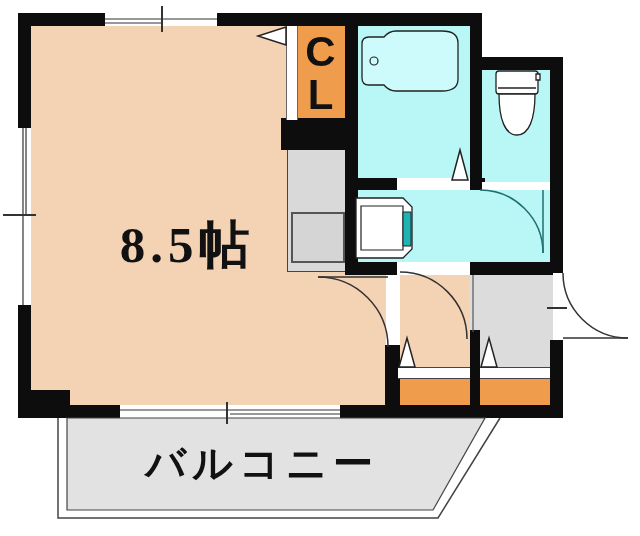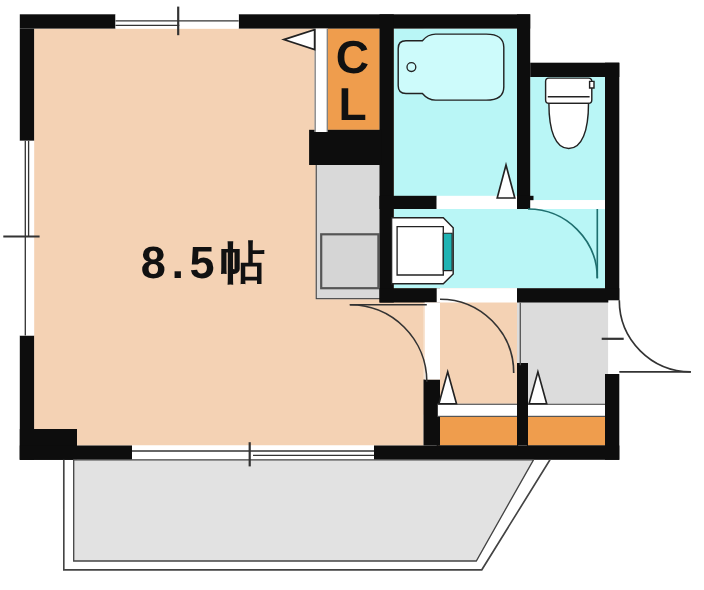--- a/index.html
+++ b/index.html
@@ -110,20 +110,21 @@
       <path d="M499,94 C499,119 505,135 517,135 C529,135 535,119 535,94 Z"></path>
     </g>
 
     <g>
       <polygon points="356,198 403,198 412,207 412,249 403,258 356,258" fill="#ffffff" stroke="#222" stroke-width="1.3"></polygon>
       <rect x="361" y="206" width="42" height="44" fill="#ffffff" stroke="#222" stroke-width="1.2"></rect>
       <rect x="403" y="212" width="8" height="34" style="fill:var(--teal-accent,#1fb3b3)" stroke="#222" stroke-width="1"></rect>
     </g>
   </svg>
 
-  <div class="lbl" style="left:82px;top:216px;width:210px;font-size:41px;letter-spacing:5px;">8.5帖</div>
+  <div class="lbl" style="left:82px;top:216px;width:210px;font-size:51px;letter-spacing:5px;font-family:Liberation Serif, serif;">8.5帖</div>
 
   <div class="lbl" style="left:296px;top:30px;width:49px;font-size:42px;line-height:43px;">
     <span style="display:block;">C</span>
     <span style="display:block;">L</span>
   </div>
 
+  <div class="lbl" style="left:112px;top:440px;width:300px;font-size:40px;letter-spacing:6px;">バルコニー</div>
 </div>
 
 </body></html>

